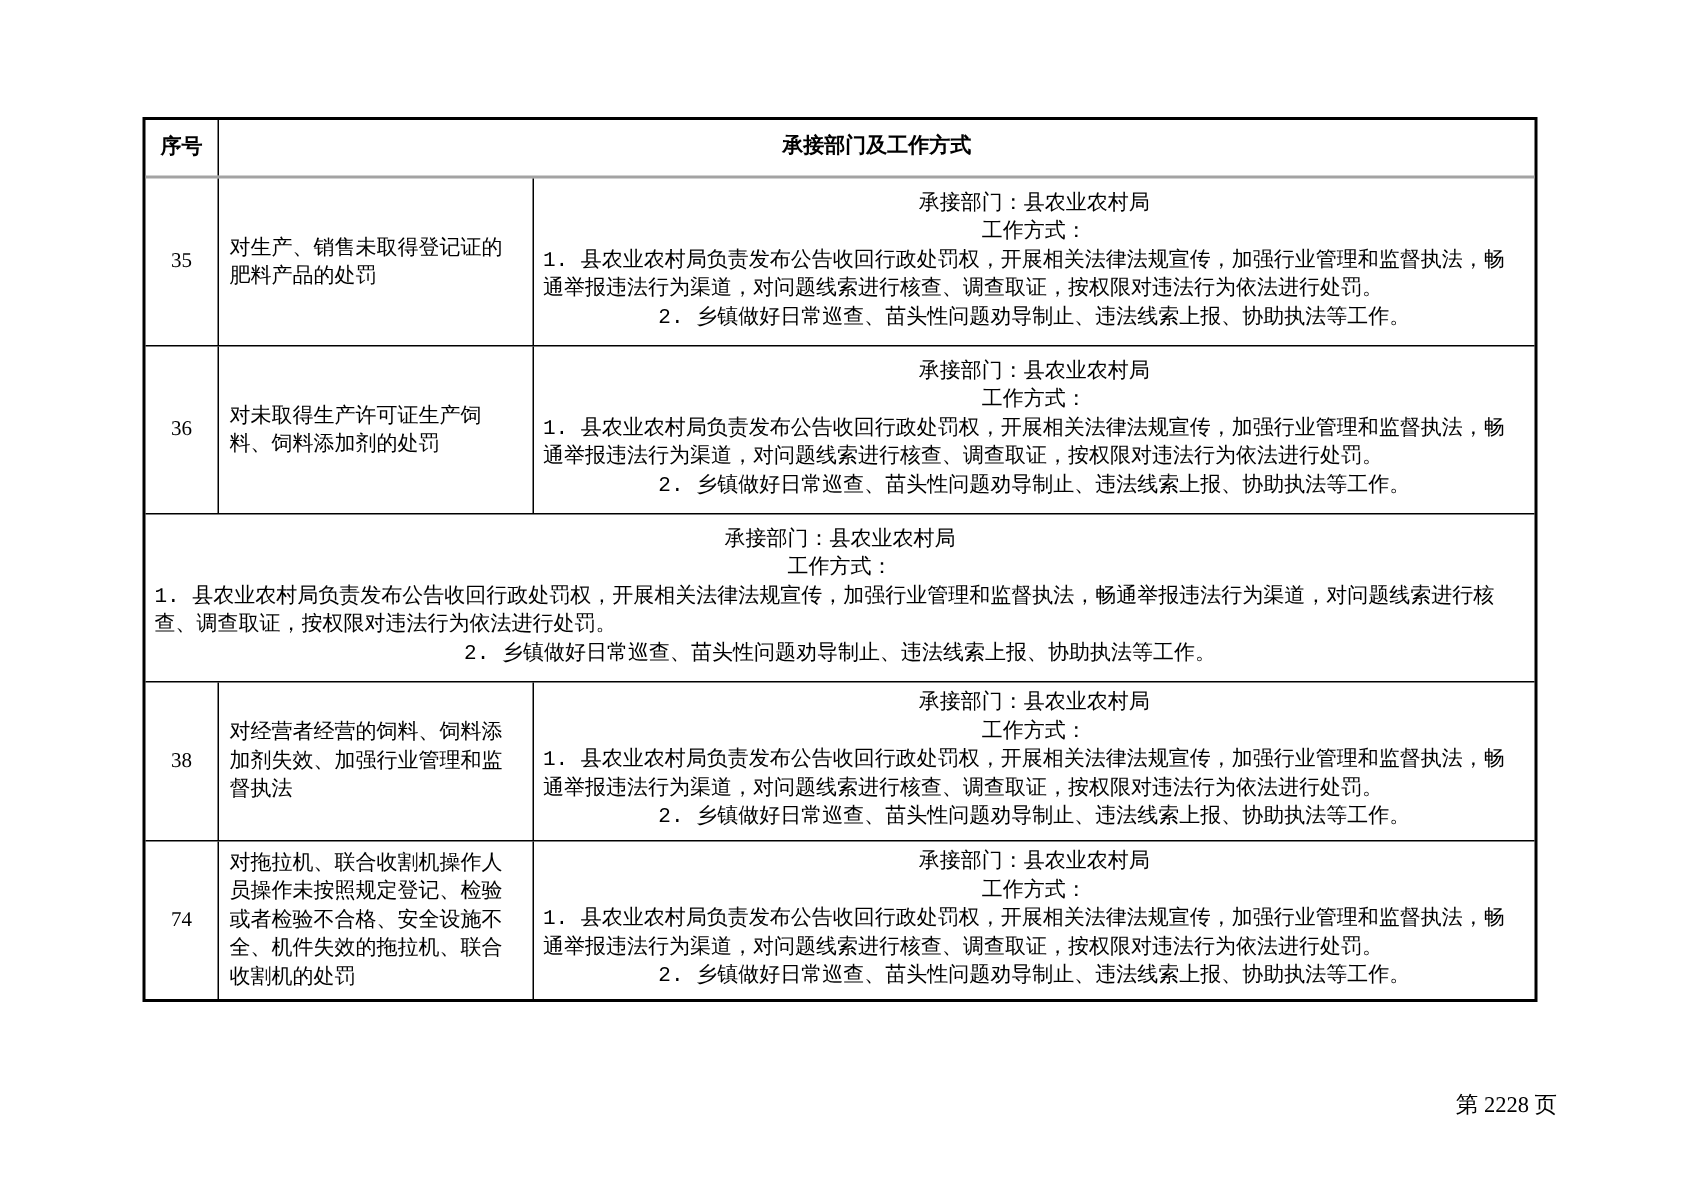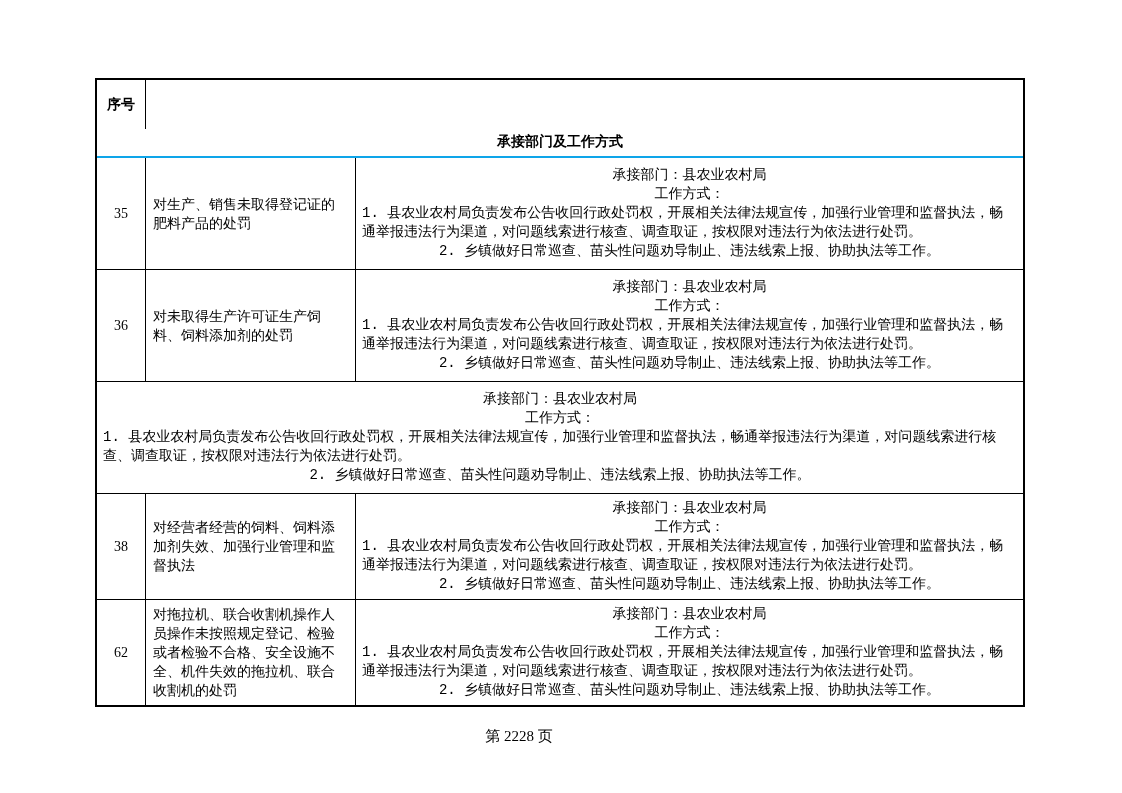--- a/index.html
+++ b/index.html
@@ -28,22 +28,21 @@
     box-sizing: border-box;
   }
   .tr {
     display: flex;
     border-bottom: 1px solid #000000;
     box-sizing: border-box;
   }
   .tr:last-child { border-bottom: none; }
   .tr.header-row {
     min-height: 39px;
-    border-bottom: 2px solid #0ea5e9;
-    flex-direction: column;
+    border-bottom: 2px solid #a3a3a3;
   }
   .r-tall  { min-height: 112px; }
   .r-short { min-height: 105px; }
   .td {
     box-sizing: border-box;
     border-right: 1px solid #000000;
     font-size: 14px;
     line-height: 19px;
   }
   .td:last-child { border-right: none; align-items: center; }
@@ -76,21 +75,21 @@
     font-weight: bold;
     font-size: 14px;
     padding: 4px;
   }
   .detail-line { margin: 0; }
   .footer {
     position: absolute;
     left: 0;
     top: 727px;
     width: 1038px;
-    text-align: center;
+    text-align: right;
     font-size: 15px;
   }
 </style>
 </head>
 <body>
 
 <div class="page">
 
   <div class="table">
 
@@ -135,21 +134,21 @@
       <div class="td col-name">对经营者经营的饲料、饲料添加剂失效、加强行业管理和监督执法</div>
       <div class="td col-detail">
         <div class="detail-line">承接部门：县农业农村局</div>
         <div class="detail-line">工作方式：</div>
         <div class="detail-line">1. 县农业农村局负责发布公告收回行政处罚权，开展相关法律法规宣传，加强行业管理和监督执法，畅通举报违法行为渠道，对问题线索进行核查、调查取证，按权限对违法行为依法进行处罚。</div>
         <div class="detail-line">2. 乡镇做好日常巡查、苗头性问题劝导制止、违法线索上报、协助执法等工作。</div>
       </div>
     </div>
 
     <div class="tr r-short">
-      <div class="td col-no">62</div>
+      <div class="td col-no">74</div>
       <div class="td col-name">对拖拉机、联合收割机操作人员操作未按照规定登记、检验或者检验不合格、安全设施不全、机件失效的拖拉机、联合收割机的处罚</div>
       <div class="td col-detail">
         <div class="detail-line">承接部门：县农业农村局</div>
         <div class="detail-line">工作方式：</div>
         <div class="detail-line">1. 县农业农村局负责发布公告收回行政处罚权，开展相关法律法规宣传，加强行业管理和监督执法，畅通举报违法行为渠道，对问题线索进行核查、调查取证，按权限对违法行为依法进行处罚。</div>
         <div class="detail-line">2. 乡镇做好日常巡查、苗头性问题劝导制止、违法线索上报、协助执法等工作。</div>
       </div>
     </div>
 
   </div>

